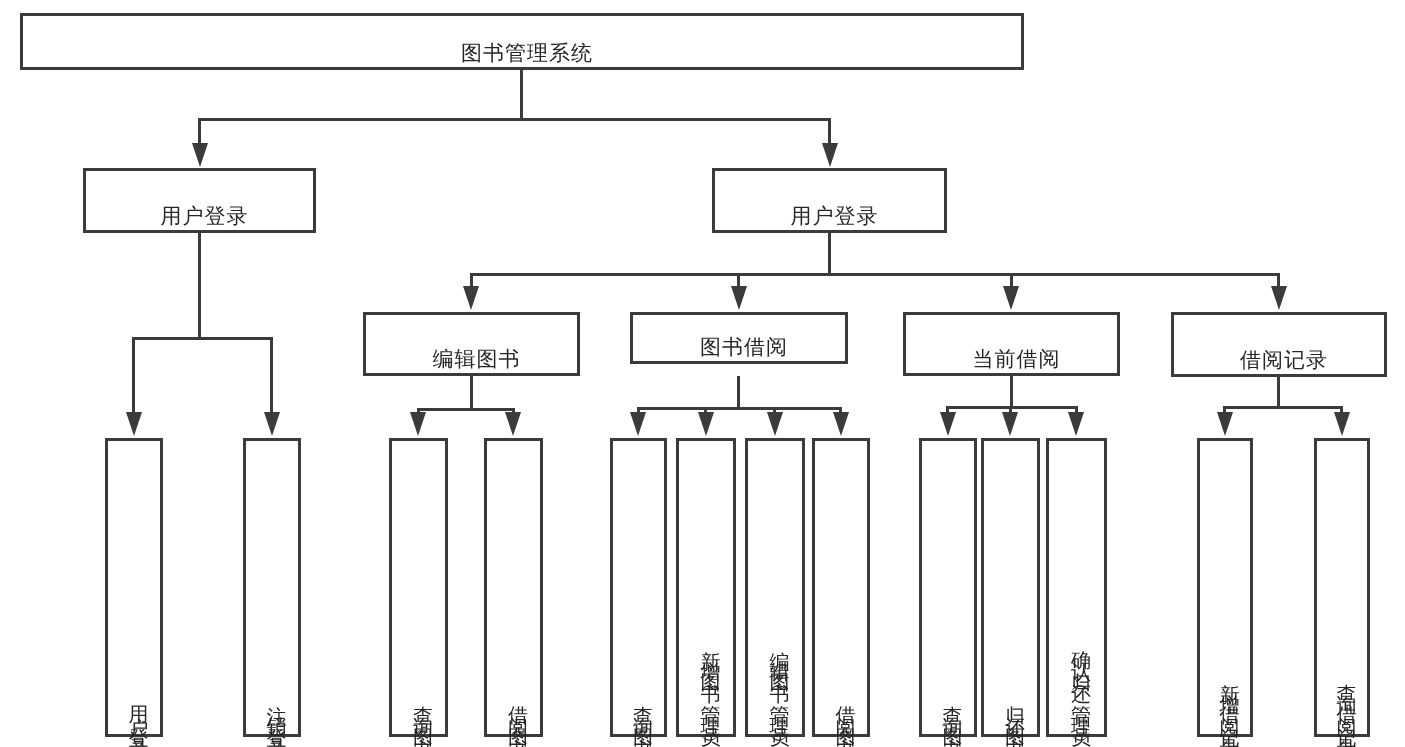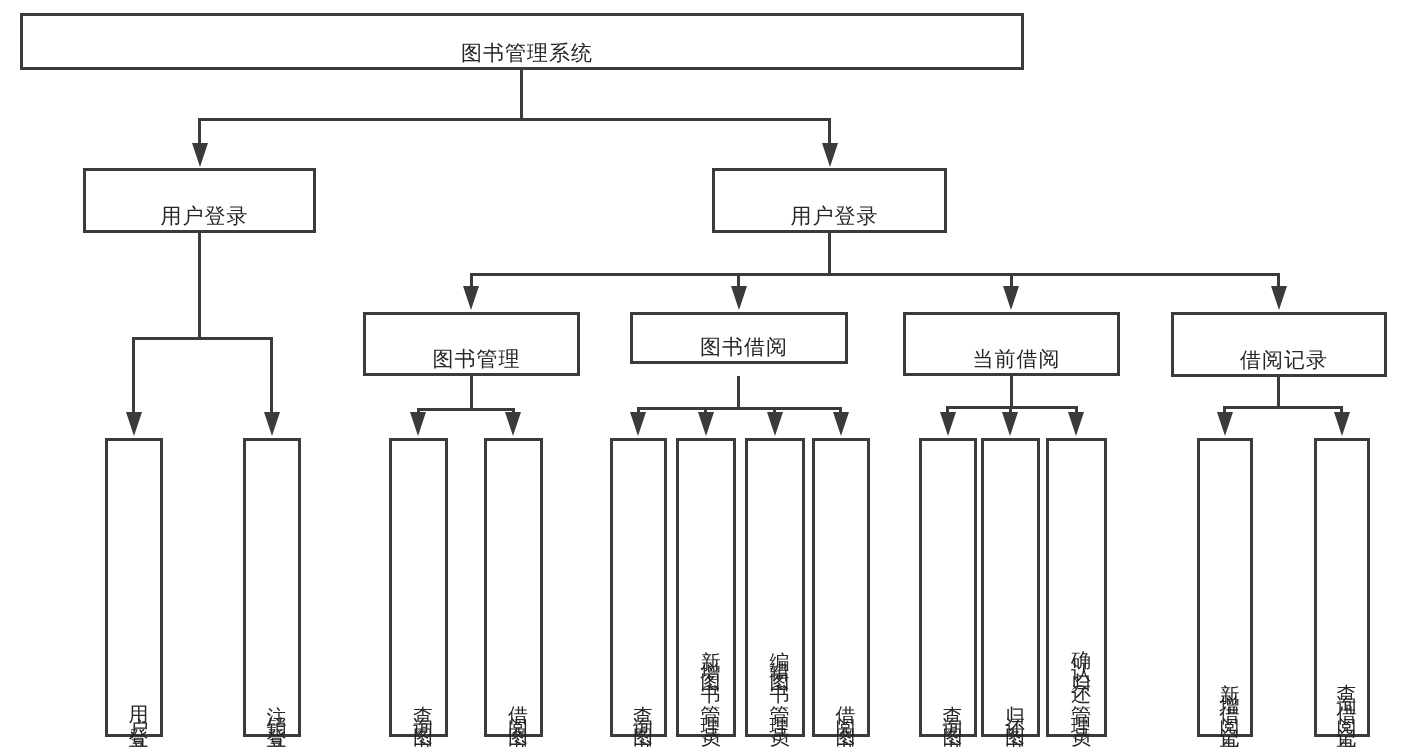--- a/index.html
+++ b/index.html
@@ -88,21 +88,21 @@
   <div class="vline" style="left:470px;  top:273px; height:15px;"></div>
   <div class="arrow" style="left:463px;  top:286px;"></div>
   <div class="vline" style="left:737px;  top:273px; height:15px;"></div>
   <div class="arrow" style="left:731px;  top:286px;"></div>
   <div class="vline" style="left:1010px; top:273px; height:15px;"></div>
   <div class="arrow" style="left:1003px; top:286px;"></div>
   <div class="vline" style="left:1277px; top:273px; height:15px;"></div>
   <div class="arrow" style="left:1271px; top:286px;"></div>
 
   <div class="box hbox" style="left:363px;  top:312px; width:217px; height:64px;">
-    <span>图书管理</span>
+    <span>编辑图书</span>
   </div>
   <div class="box hbox" style="left:630px;  top:312px; width:218px; height:52px;">
     <span>图书借阅</span>
   </div>
   <div class="box hbox" style="left:903px;  top:312px; width:217px; height:64px;">
     <span>当前借阅</span>
   </div>
   <div class="box hbox" style="left:1171px; top:312px; width:216px; height:65px;">
     <span>借阅记录</span>
   </div>

